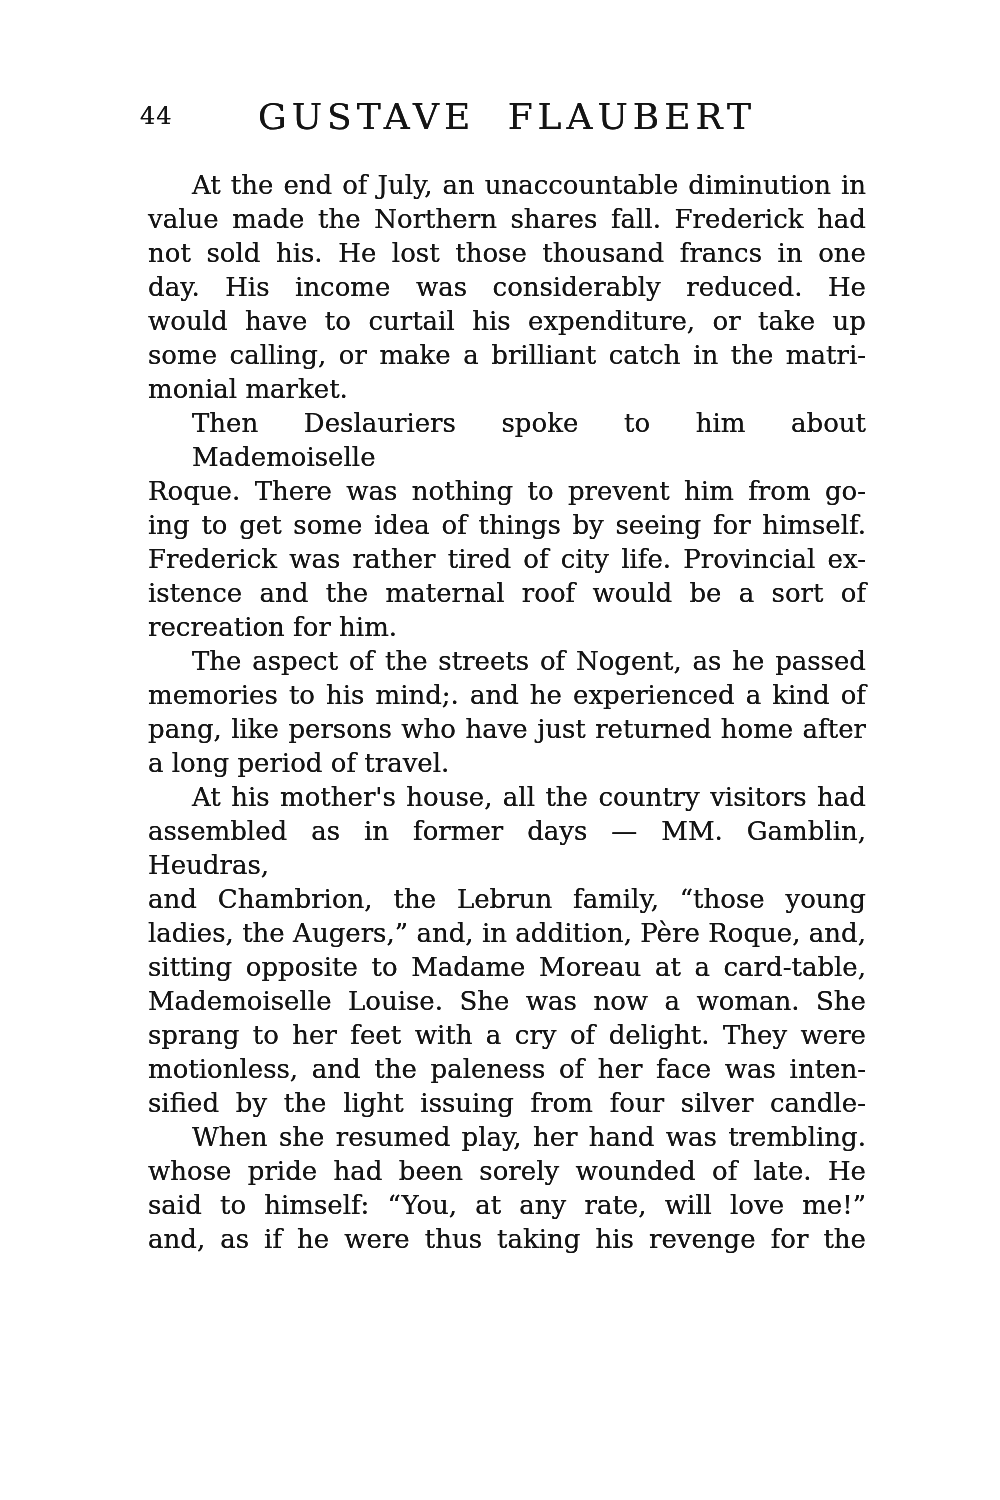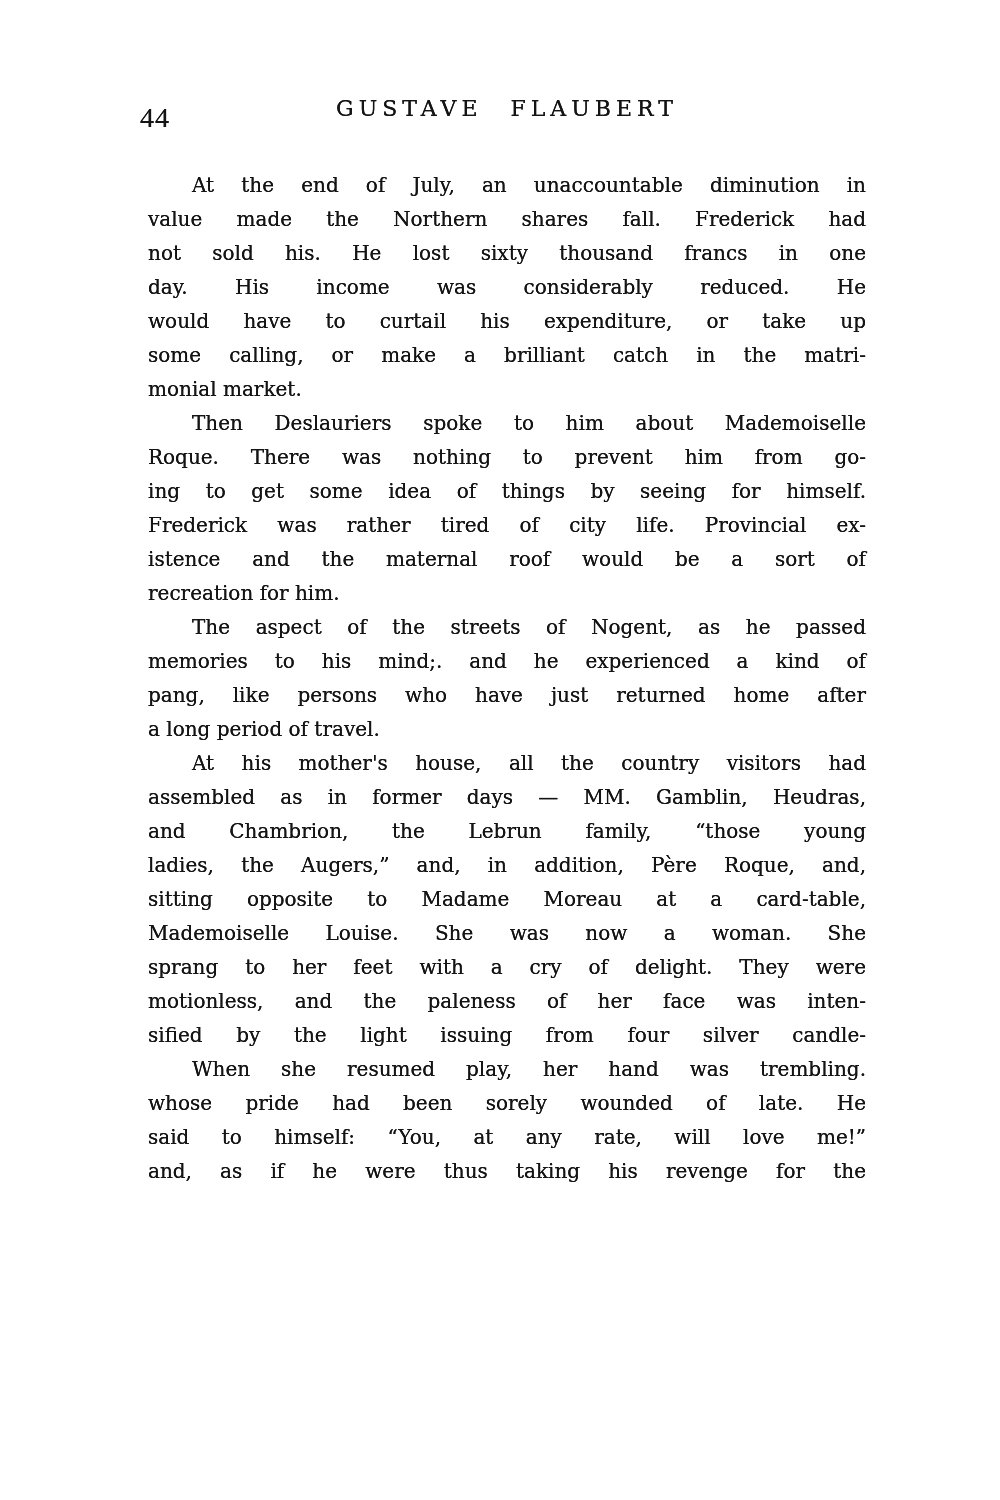--- a/index.html
+++ b/index.html
@@ -20,48 +20,47 @@
     position: absolute;
     top: 96px;
     left: 148px;
     width: 718px;
     height: 44px;
   }
   .page-number {
     position: absolute;
     left: -8px;
     top: 6px;
-    font-size: 28px;
+    font-size: 24px;
     letter-spacing: 1px;
     text-shadow: 0 0 0.4px #141414;
-    font-family: Liberation Serif, serif;
   }
   .running-header {
     position: absolute;
     left: 0;
     right: 0;
     top: 0;
     text-align: center;
-    font-size: 22px;
+    font-size: 36px;
     letter-spacing: 5px;
     word-spacing: 16px;
     text-shadow: 0 0 0.5px #141414;
   }
   .text-block {
     position: absolute;
     top: 168px;
     left: 148px;
     width: 718px;
   }
   .paragraph {
     margin: 0;
     padding: 0;
   }
   .line {
-    font-size: 20px;
+    font-size: 26px;
     line-height: 34px;
     white-space: normal;
     text-align: justify;
     text-align-last: justify;
     text-shadow: 0 0 0.45px #141414;
   }
   .line.indent {
     padding-left: 44px;
   }
   .line.short {
@@ -75,21 +74,21 @@
 <div class="page">
   <div class="header-row">
     <span class="page-number">44</span>
     <span class="running-header">GUSTAVE FLAUBERT</span>
   </div>
 
   <div class="text-block">
       <div class="paragraph">
         <div class="line indent">At the end of July, an unaccountable diminution in</div>
         <div class="line">value made the Northern shares fall. Frederick had</div>
-        <div class="line">not sold his. He lost sixty thousand francs in one</div>
+        <div class="line">not sold his. He lost those thousand francs in one</div>
         <div class="line">day. His income was considerably reduced. He</div>
         <div class="line">would have to curtail his expenditure, or take up</div>
         <div class="line">some calling, or make a brilliant catch in the matri-</div>
         <div class="line short">monial market.</div>
       </div>
       <div class="paragraph">
         <div class="line indent">Then Deslauriers spoke to him about Mademoiselle</div>
         <div class="line">Roque. There was nothing to prevent him from go-</div>
         <div class="line">ing to get some idea of things by seeing for himself.</div>
         <div class="line">Frederick was rather tired of city life. Provincial ex-</div>

